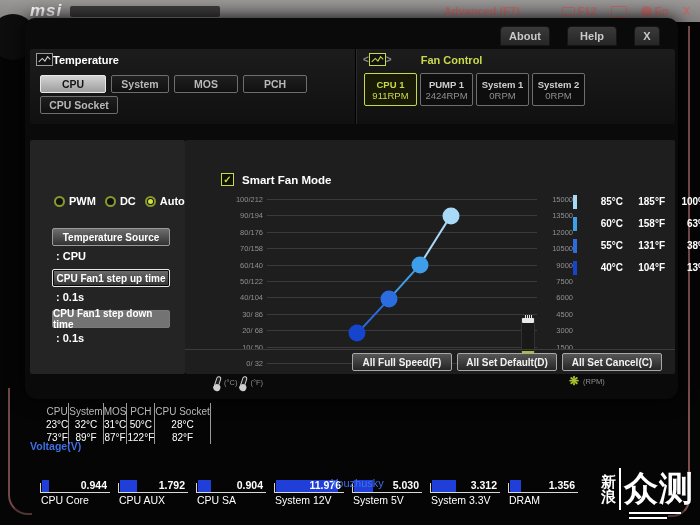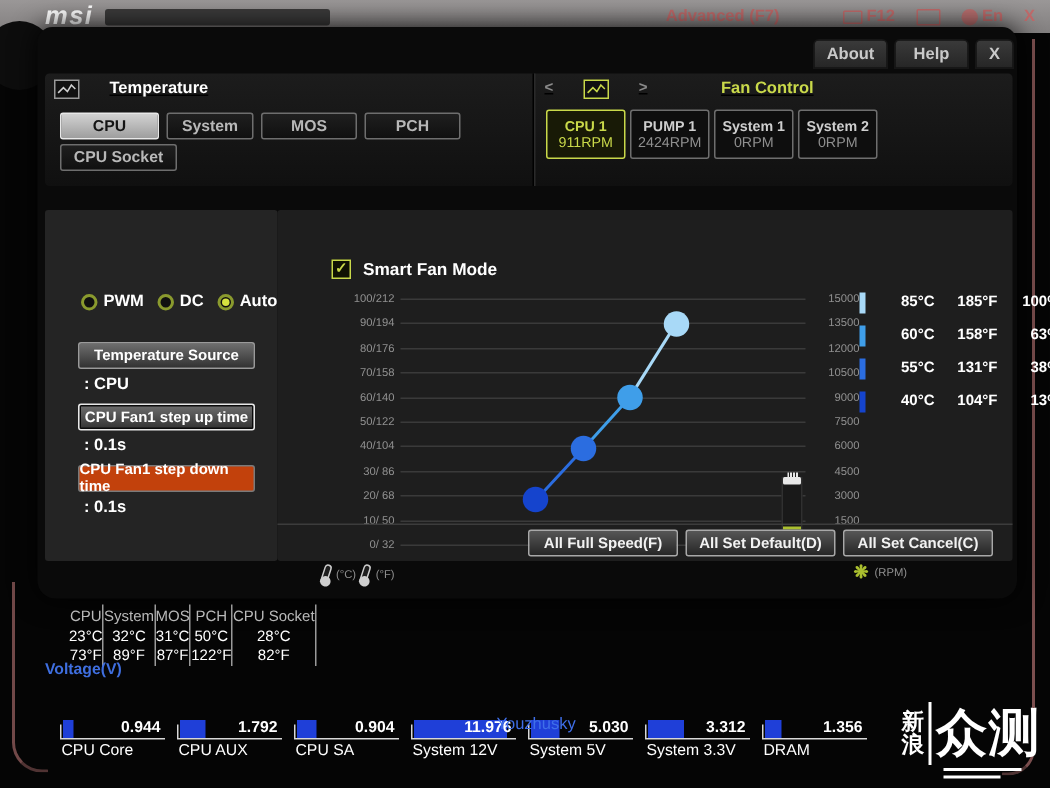--- a/index.html
+++ b/index.html
@@ -16,30 +16,30 @@
   .mode-label { margin-right:28px; }
   .tb-icon { display:inline-flex; align-items:center; gap:3px; }
   .tb-rect { width:13px; height:9px; border:1.5px solid #c06a6a; border-radius:1px; }
   .tb-circle { width:11px; height:11px; border-radius:50%; background:#c06a6a; opacity:.85; }
   .emblem { position:absolute; left:-10px; top:14px; width:46px; height:46px; border-radius:50%; background:#0d0d0d; }
 
   
   .dialog { position:absolute; left:25px; top:18px; width:653px; height:381px;
     background:#0a0a0a; border-radius:10px 10px 12px 12px; box-shadow:0 0 18px rgba(0,0,0,.9); }
   .dlg-title { position:absolute; left:20px; top:8px; color:#fff; font-size:15px; letter-spacing:.3px;margin-top:48px; }
-  .dlg-tabs { position:absolute; right:2px; top:8px; display:flex; gap:4px; }
+  .dlg-tabs { position:absolute; right:18px; top:8px; display:flex; gap:17px; }
   .dlg-tab { background:linear-gradient(#3a3a3a,#262626); color:#c9c9c9; font-size:11px; font-weight:bold;
     border:1px solid #161616; border-radius:4px 4px 0 0; padding:3px 0; text-align:center; cursor:pointer; }
   .dlg-tab.w { width:50px; } .dlg-tab.x { width:26px; }
 
   
   .headerstrip { position:absolute; left:5px; top:31px; width:645px; height:75px;
     background:linear-gradient(#1c1c1c,#101010); border-radius:3px; }
   .strip-divider { position:absolute; left:325px; top:0; width:1px; height:75px; background:#000; box-shadow:1px 0 0 #2a2a2a; }
-  .sec-head { position:absolute; top:4px; display:flex; align-items:flex-start; gap:20px;text-decoration:underline; }
+  .sec-head { position:absolute; top:4px; display:flex; align-items:center; gap:0; }
   .sec-head.temp { left:6px; }
   .sec-head.fan { left:333px; }
   .mini-chart-icon { width:17px; height:13px; border:1px solid #9a9a9a; background:#111; position:relative; }
   .mini-chart-icon svg { position:absolute; inset:0; }
   .sec-label { color:#fff; font-size:11px; font-weight:bold; }
   .sec-label.green { color:#c9d94a;padding-left:29px; }
   .nav-arrow { color:#8a8a8a; font-size:10px; font-weight:bold; }
 
   .temp-tabs-row1 { position:absolute; left:10px; top:26px; display:flex; gap:5px; }
   .temp-tabs-row2 { position:absolute; left:10px; top:47px; display:flex; }
@@ -63,21 +63,21 @@
   .radio { display:flex; align-items:flex-end; gap:4px; cursor:pointer; }
   .radio .rc { width:11px; height:11px; border-radius:50%; border:2px solid #8a9a2e; background:#101010;
     display:flex; align-items:center; justify-content:center; }
   .radio.active .rc::after { content:""; width:5px; height:5px; border-radius:50%; background:#d6e33f; }
   .radio .rl { color:#fff; font-size:11px; font-weight:bold; }
 
   .ctl-btn { position:absolute; left:22px; width:118px; height:18px; border-radius:2px;
     background:linear-gradient(#6e6e6e,#323232); border:1px solid #9a9a9a; color:#fff;
     font-size:10px; font-weight:bold; display:flex; align-items:center; justify-content:center; cursor:pointer; }
   .ctl-btn.focused { border-color:#e8e8e8; box-shadow:0 0 0 1px #0a0a0a inset; }
-  .ctl-btn.dark { background:#c2410c; border-color:#7a7a7a; }
+  .ctl-btn.dark { background:#737373; border-color:#7a7a7a; }
   .ctl-val { position:absolute; left:26px; color:#fff; font-size:11px; font-weight:bold; }
 
   
   .sfm-check { position:absolute; left:36px; top:33px; display:flex; align-items:center; gap:8px; cursor:pointer; }
   .cb { width:13px; height:13px; border:1px solid #c9d94a; background:#101203; color:#c9d94a;
     font-size:10px; font-weight:bold; line-height:12px; text-align:center; }
   .sfm-label { color:#fff; font-size:11.5px; font-weight:bold; }
 
   .plot { position:absolute; left:82px; top:59px; width:270px; height:164px; }
   .gridline { position:absolute; left:0; width:100%; height:1px; background:#3a3a3a; }

